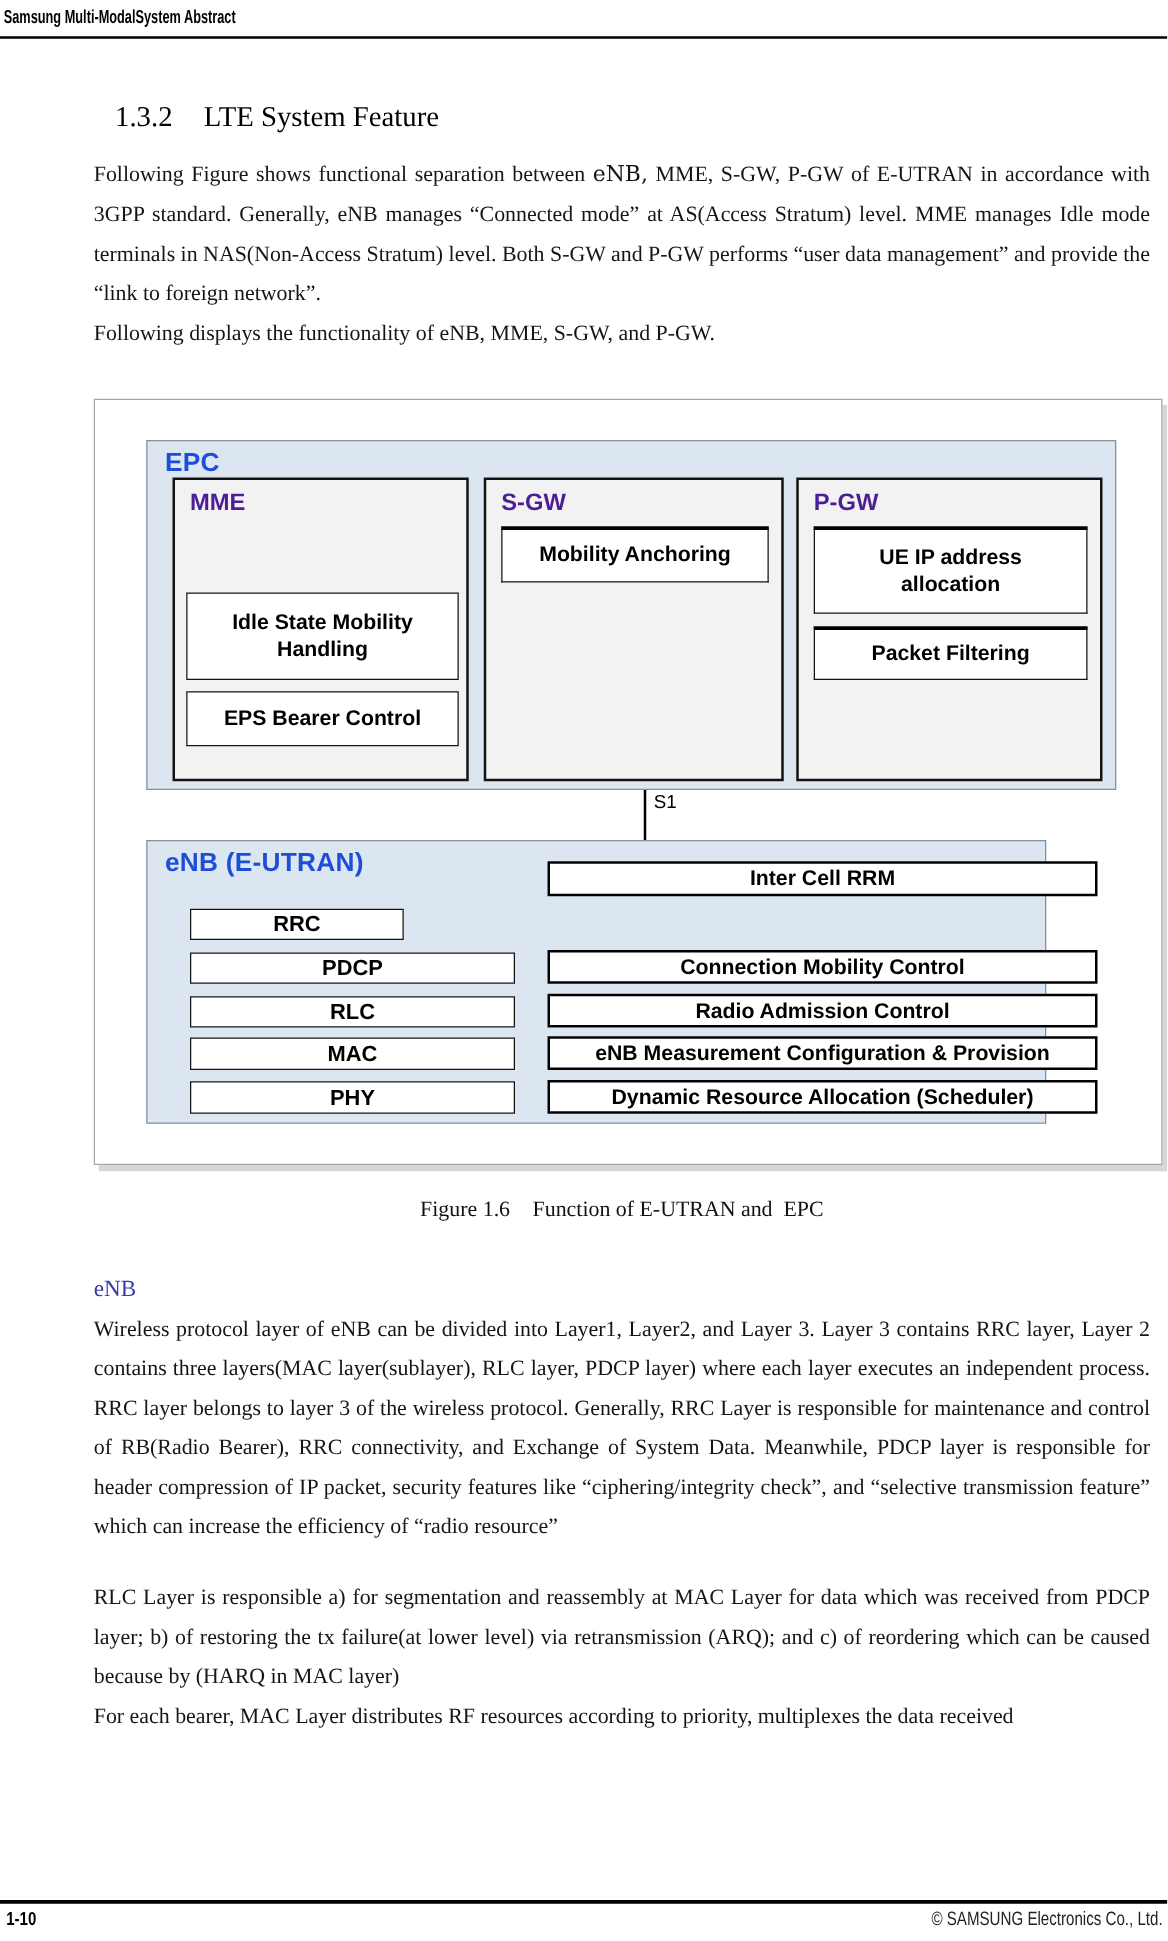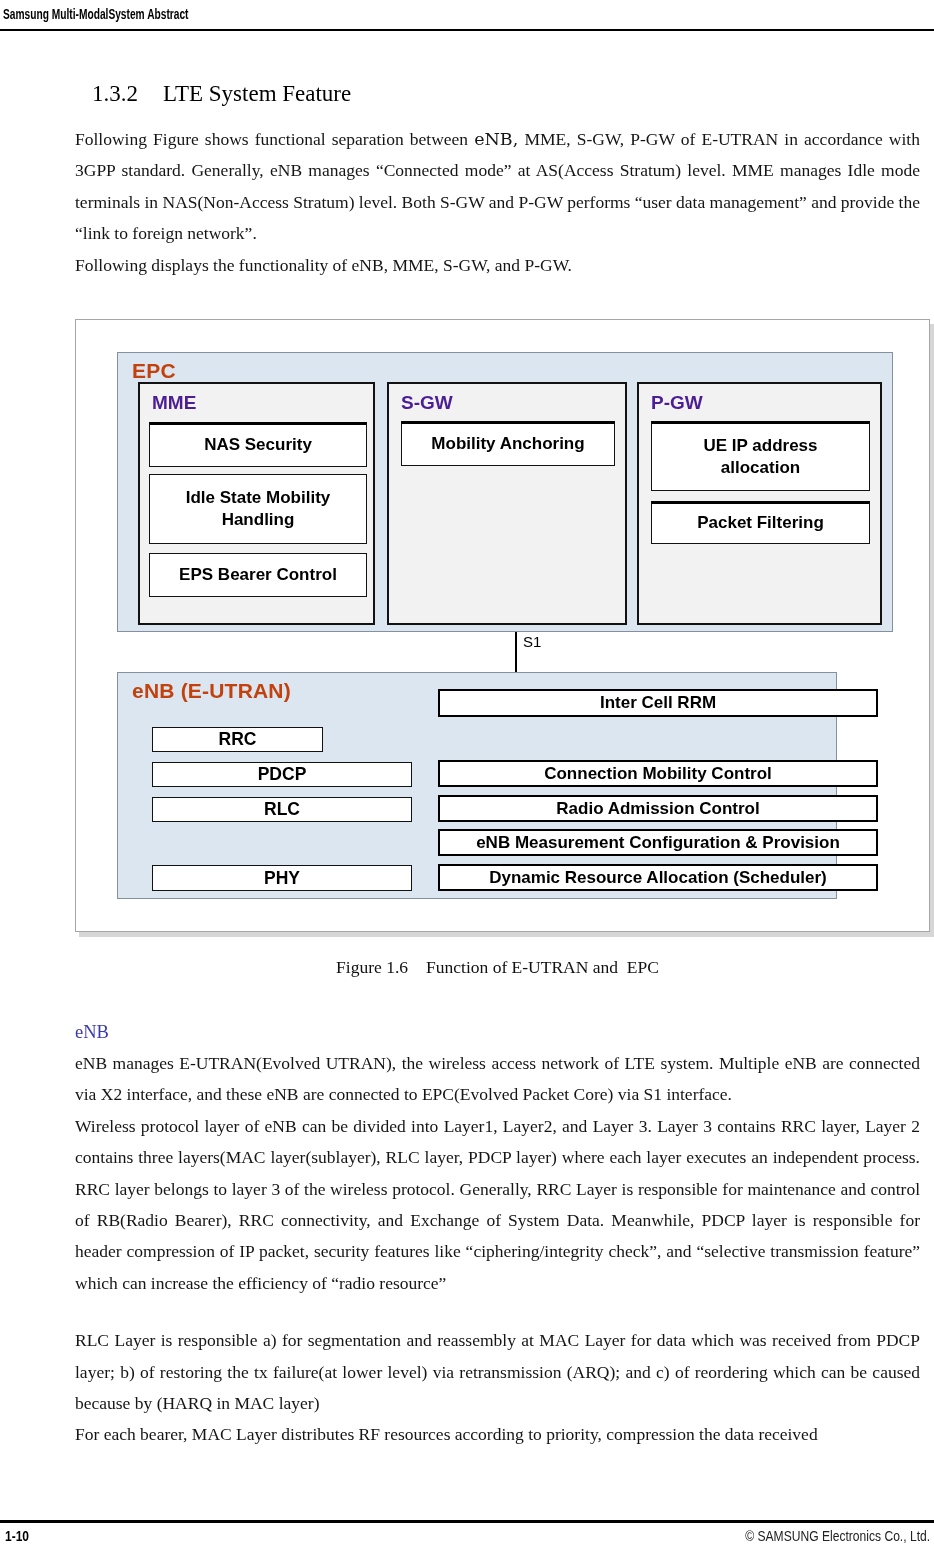--- a/index.html
+++ b/index.html
@@ -26,21 +26,21 @@
   .enb-font { font-family:"DejaVu Serif", serif; font-weight:300; }
   
   .figure-frame {
     position:absolute; left:75px; top:319px; width:855px; height:613px;
     background:#fff; border:1px solid #a6a6a6; box-shadow:4px 5px 0 #d6d6d6;
     font-family:"Liberation Sans", sans-serif;
   }
   .blue-block { position:absolute; background:#dce6f1; border:1px solid #84909e; }
   .epc-box { left:41px; top:32px; width:776px; height:280px; }
   .enb-box { left:41px; top:352px; width:720px; height:227px;text-align:right; }
-  .block-title { position:absolute; left:14px; top:6px; font-weight:bold; font-size:21px; color:#c2410c; letter-spacing:0.2px; }
+  .block-title { position:absolute; left:14px; top:6px; font-weight:bold; font-size:21px; color:#1d4ed8; letter-spacing:0.2px; }
   .panel { position:absolute; top:29px; height:243px; background:#f2f2f2; border:2px solid #121212; }
   .panel-mme { left:20px;  width:237px; }
   .panel-sgw { left:269px; width:240px; }
   .panel-pgw { left:519px; width:245px; }
   .panel-title { position:absolute; left:12px; top:8px; font-weight:bold; font-size:19px; color:#4c1d95; }
   .fbox {
     position:absolute; background:#fff; border:1.5px solid #121212;
     display:flex; align-items:center; justify-content:center; text-align:center;
     font-weight:bold; font-size:17px; line-height:1.3; color:#000; padding:0 10px;
   }
@@ -112,21 +112,20 @@
     <p class="para">Following displays the functionality of eNB, MME, S-GW, and P-GW.</p>
   </div>
 
   <div class="figure-frame">
 
     <div class="blue-block epc-box">
       <div class="block-title">EPC</div>
 
       <div class="panel panel-mme">
         <div class="panel-title">MME</div>
-        <div class="fbox thick-top nas">NAS Security</div>
         <div class="fbox idle">Idle State Mobility Handling</div>
         <div class="fbox eps">EPS Bearer Control</div>
       </div>
 
       <div class="panel panel-sgw">
         <div class="panel-title">S-GW</div>
         <div class="fbox thick-top mob">Mobility Anchoring</div>
       </div>
 
       <div class="panel panel-pgw">
@@ -138,39 +137,39 @@
 
     <div class="s1-line"></div>
     <div class="s1-label">S1</div>
 
     <div class="blue-block enb-box">
       <div class="block-title">eNB (E-UTRAN)</div>
 
       <div class="stack-box st0">RRC</div>
       <div class="stack-box st1">PDCP</div>
       <div class="stack-box st2">RLC</div>
+      <div class="stack-box st3">MAC</div>
       <div class="stack-box st4">PHY</div>
 
       <div class="fn-box fn0">Inter Cell RRM</div>
       <div class="fn-box fn2">Connection Mobility Control</div>
       <div class="fn-box fn3">Radio Admission Control</div>
       <div class="fn-box fn4">eNB Measurement Configuration &amp; Provision</div>
       <div class="fn-box fn5">Dynamic Resource Allocation (Scheduler)</div>
     </div>
   </div>
 
   <div class="caption">
     <span class="cap-label">Figure 1.6</span><span class="cap-text">Function of E-UTRAN and  EPC</span>
   </div>
 
   <div class="body-block enb-section">
     <p class="para blue-heading">eNB</p>
-    <p class="para">eNB manages E-UTRAN(Evolved UTRAN), the wireless access network of LTE system. Multiple eNB are connected via X2 interface, and these eNB are connected to EPC(Evolved Packet Core) via S1 interface.</p>
     <p class="para">Wireless protocol layer of eNB can be divided into Layer1, Layer2, and Layer 3. Layer 3 contains RRC layer, Layer 2 contains three layers(MAC layer(sublayer), RLC layer, PDCP layer) where each layer executes an independent process. RRC layer belongs to layer 3 of the wireless protocol. Generally, RRC Layer is responsible for maintenance and control of RB(Radio Bearer), RRC connectivity, and Exchange of System Data. Meanwhile, PDCP layer is responsible for header compression of IP packet, security features like “ciphering/integrity check”, and “selective transmission feature” which can increase the efficiency of “radio resource”</p>
     <p class="para gap-para">RLC Layer is responsible a) for segmentation and reassembly at MAC Layer for data which was received from PDCP layer; b) of restoring the tx failure(at lower level) via retransmission (ARQ); and c) of reordering which can be caused because by (HARQ in MAC layer)</p>
-    <p class="para">For each bearer, MAC Layer distributes RF resources according to priority, compression the data received</p>
+    <p class="para">For each bearer, MAC Layer distributes RF resources according to priority, multiplexes the data received</p>
   </div>
 
   <div class="ftr-rule"></div>
   <div class="ftr-page">1-10</div>
   <div class="ftr-copy">© SAMSUNG Electronics Co., Ltd.</div>
 
 </div>
 
 </body></html>

